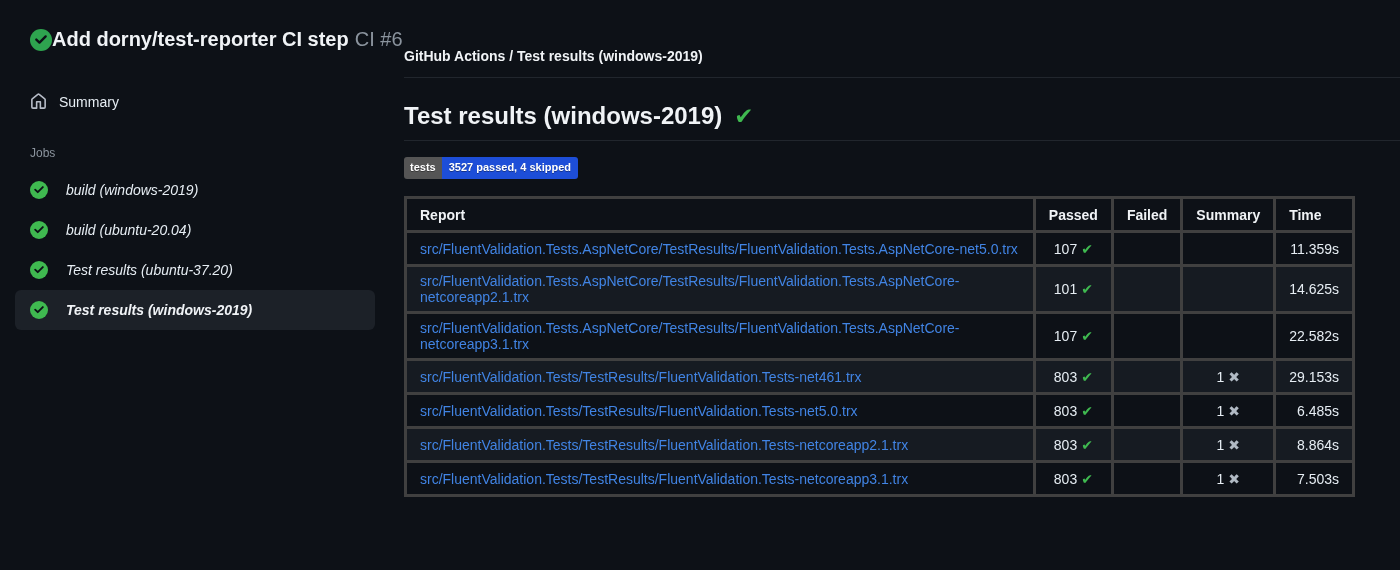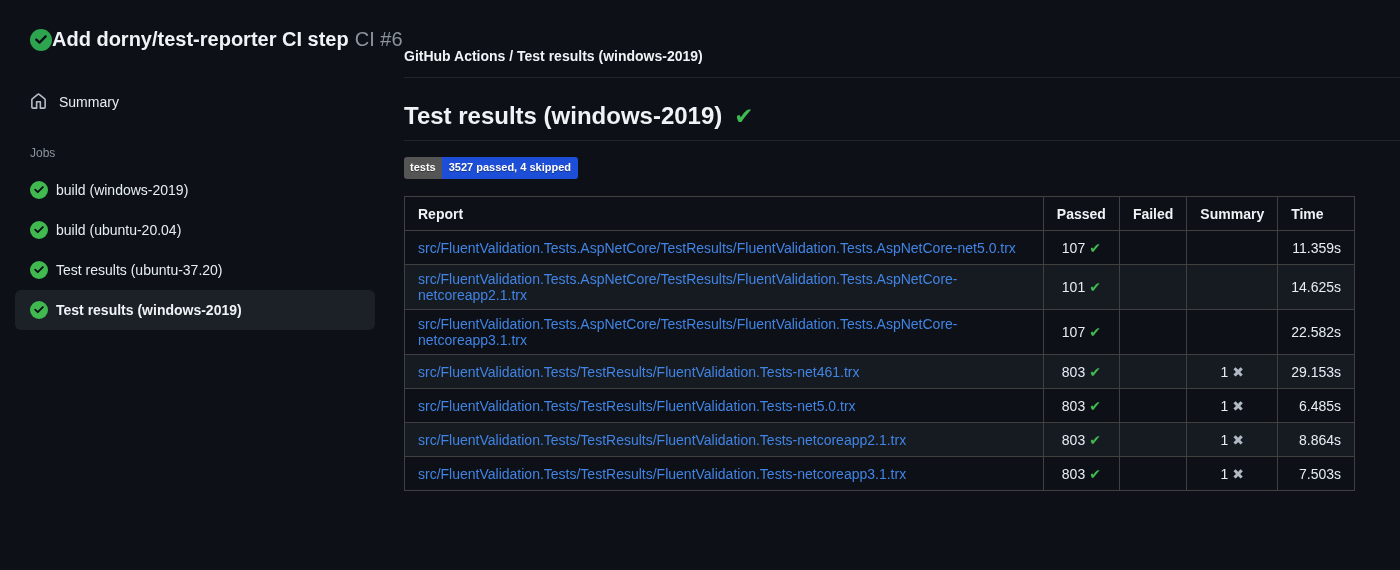--- a/index.html
+++ b/index.html
@@ -25,22 +25,22 @@
   .summary-item {
     display: flex; align-items: center; gap: 12px;
     margin: 0 15px; padding: 9px 15px; border-radius: 6px; cursor: pointer;
   }
   .summary-item .home-svg { width: 17px; height: 17px; }
   .summary-label { font-size: 14px; color: #e6edf3; }
   .jobs-label {
     font-size: 12px; color: #8b949e; margin: 27px 0 10px 30px;
   }
   .job-item {
-    display: flex; align-items: center; gap: 8px;
-    margin: 0 15px; padding: 0 15px; height: 40px; border-radius: 6px; cursor: pointer;
+    display: flex; align-items: center; gap: 18px;
+    margin: 0 15px; padding: 0 15px; height: 40px; border-radius: 6px; cursor: pointer; font-style: italic;
   }
   .job-item .status-circle { width: 18px; height: 18px; }
   .job-label { font-size: 14px; color: #e6edf3; white-space: nowrap; }
   .job-item.selected { background: #1c2128; }
   .job-item.selected .job-label { font-weight: 700; color: #f0f3f6; }
 
   
   .main { position: absolute; left: 404px; top: 0; right: 0; }
   .breadcrumb { font-size: 14px; font-weight: 700; color: #f0f3f6; margin-top: 48px; }
   .status-line { font-size: 12px; color: #8b949e; margin-top: 7px; }
@@ -64,21 +64,21 @@
   .badge-value { padding: 5px 7px 6px; }
 
   
   .report-table {
     margin-top: 17px;
     width: 951px;
     border-collapse: collapse;
     font-size: 14px;
   }
   .report-table th, .report-table td {
-    border: 1px solid #404040;
+    border: 3px solid #404040;
     padding: 6px 13px;
     height: 34px;
   }
   .report-table th { font-weight: 700; color: #f0f3f6; text-align: left; }
   .report-table tbody tr:nth-child(even) { background: #161b22; }
   .col-passed, .col-failed, .col-skipped { text-align: center !important; }
   .col-time { text-align: right; }
   .report-table td.col-report a { color: #4184e4; text-decoration: none; }
   .cell-num { color: #e6edf3; }
   .check-glyph { color: #3fb950; font-weight: 700; margin-left: 4px; font-size: 14px; }

